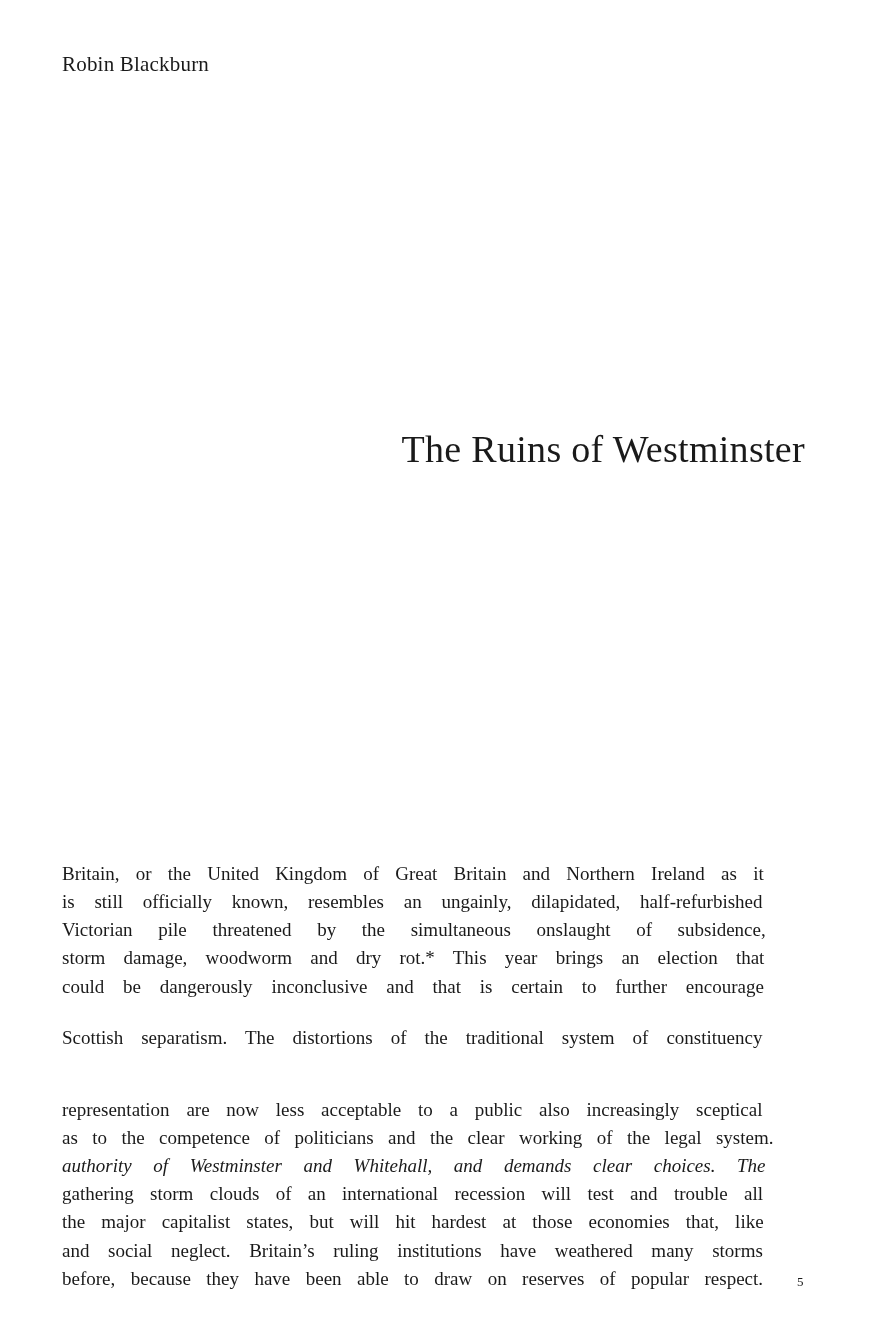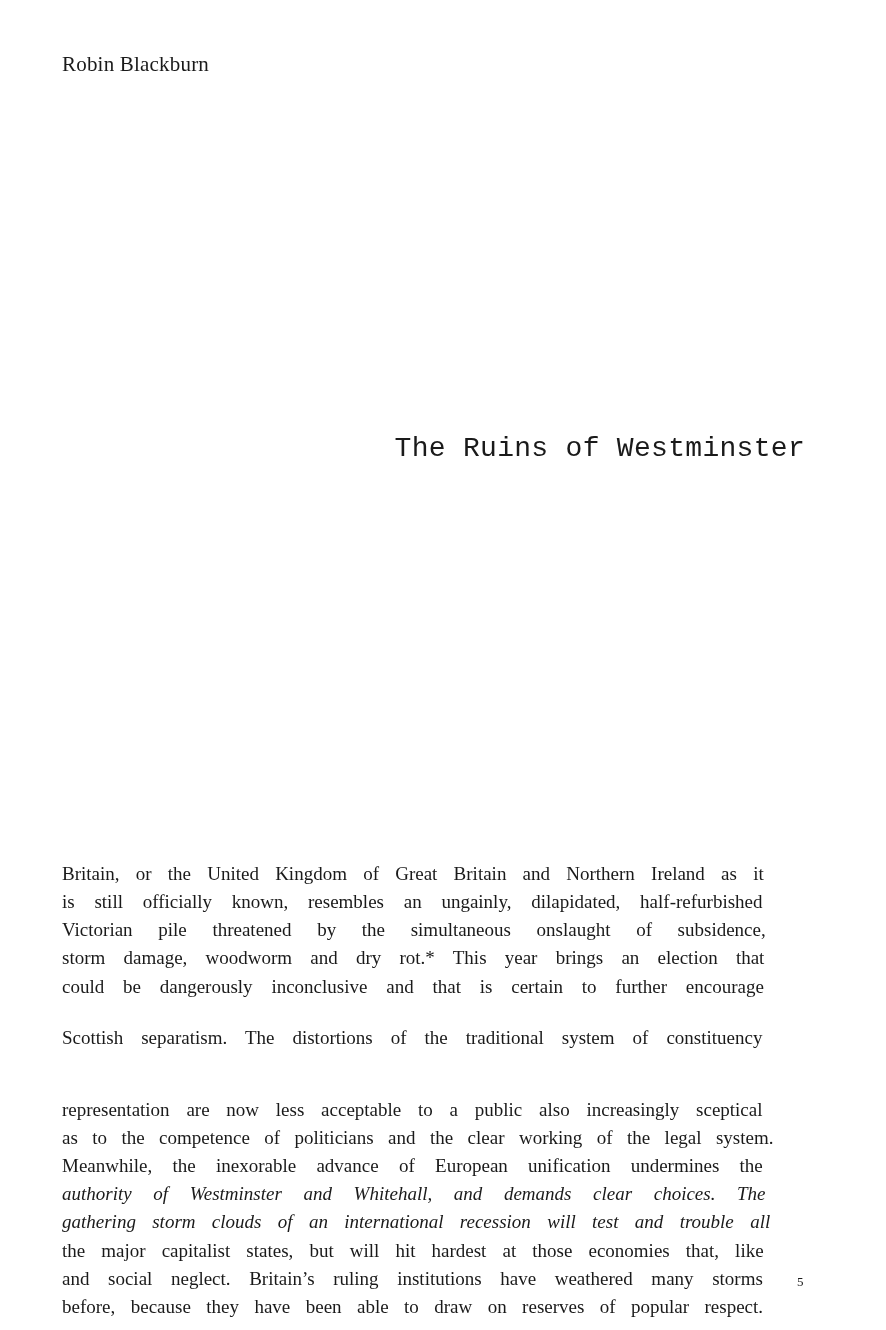--- a/index.html
+++ b/index.html
@@ -21,25 +21,24 @@
       top: 51px;
       font-size: 21px;
       line-height: 26px;
       letter-spacing: 0.2px;
       white-space: nowrap;
     }
     .title {
       position: absolute;
       right: 81px;
       top: 424px;
-      font-size: 28px;
+      font-size: 38px;
       line-height: 50px;
       white-space: nowrap;
       letter-spacing: 0.3px;
-      font-family: Liberation Mono, monospace;
     }
     .body-text {
       position: absolute;
       left: 62px;
       top: 860px;
       width: 743px;
       font-size: 19px;
     }
     .line {
       display: block;
@@ -67,21 +66,20 @@
 
 <div class="body-text">
   <span class="line" style="text-align-last: left; text-align: left; word-spacing: 11.47px; display: block; width: auto;">Britain, or the United Kingdom of Great Britain and Northern Ireland as it</span>
   <span class="line" style="text-align-last: left; text-align: left; word-spacing: 15.01px; display: block; width: auto;">is still officially known, resembles an ungainly, dilapidated, half-refurbished</span>
   <span class="line" style="text-align-last: left; text-align: left; word-spacing: 20.9px; display: block; width: auto;">Victorian pile threatened by the simultaneous onslaught of subsidence,</span>
   <span class="line" style="text-align-last: left; text-align: left; word-spacing: 13.47px; display: block; width: auto;">storm damage, woodworm and dry rot.* This year brings an election that</span>
   <span class="line" style="text-align-last: left; text-align: right; word-spacing: 14.05px; display: block; width: auto;">could be dangerously inconclusive and that is certain to further encourage</span>
   <span class="line" style="text-align-last: left; text-align: left; word-spacing: 13.25px; display: block; width: auto; margin-top: 23px;">Scottish separatism. The distortions of the traditional system of constituency</span>
   <span class="line" style="text-align-last: left; text-align: left; word-spacing: 12.02px; display: block; width: auto; margin-top: 44px;">representation are now less acceptable to a public also increasingly sceptical</span>
   <span class="line" style="text-align-last: left; text-align: left; word-spacing: 9.68px; display: block; width: auto;">as to the competence of politicians and the clear working of the legal system.</span>
-  <span class="line" style="text-align-last: left; text-align: left; word-spacing: 15.52px; display: block; width: auto;">Meanwhile, the inexorable advance of European unification undermines the</span>
   <span class="line" style="text-align-last: left; text-align: left; word-spacing: 16.86px; display: block; width: auto; font-style: italic;">authority of Westminster and Whitehall, and demands clear choices. The</span>
-  <span class="line" style="text-align-last: left; text-align: right; word-spacing: 11.59px; display: block; width: auto; font-style: italic;">gathering storm clouds of an international recession will test and trouble all</span>
+  <span class="line" style="text-align-last: left; text-align: right; word-spacing: 11.59px; display: block; width: auto;">gathering storm clouds of an international recession will test and trouble all</span>
   <span class="line" style="text-align-last: left; text-align: left; word-spacing: 11.33px; display: block; width: auto;">the major capitalist states, but will hit hardest at those economies that, like</span>
   <span class="line" style="text-align-last: left; text-align: left; word-spacing: 13.85px; display: block; width: auto;">and social neglect. Britain’s ruling institutions have weathered many storms</span>
   <span class="line" style="text-align-last: left; text-align: left; word-spacing: 10.68px; display: block; width: auto;">before, because they have been able to draw on reserves of popular respect.</span>
 </div>
 
 <div class="page-number">5</div>
 
 </body></html>

